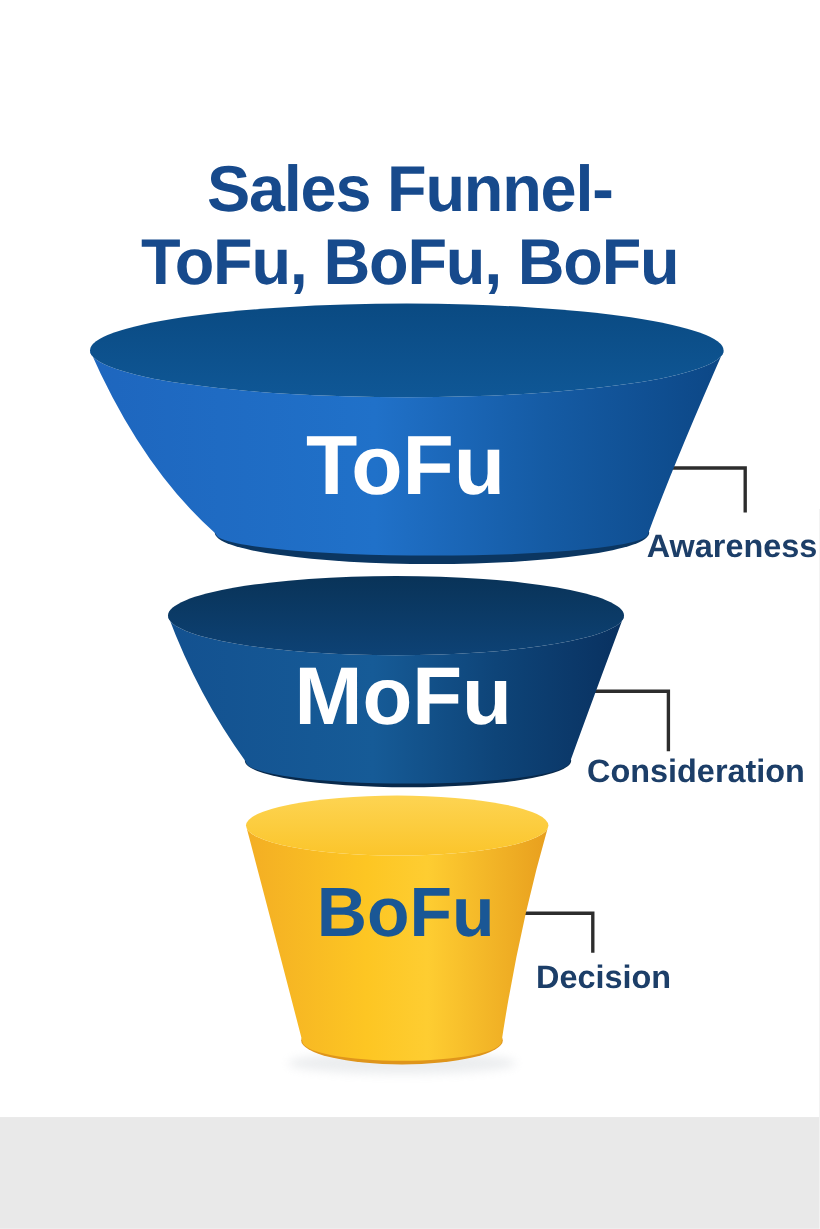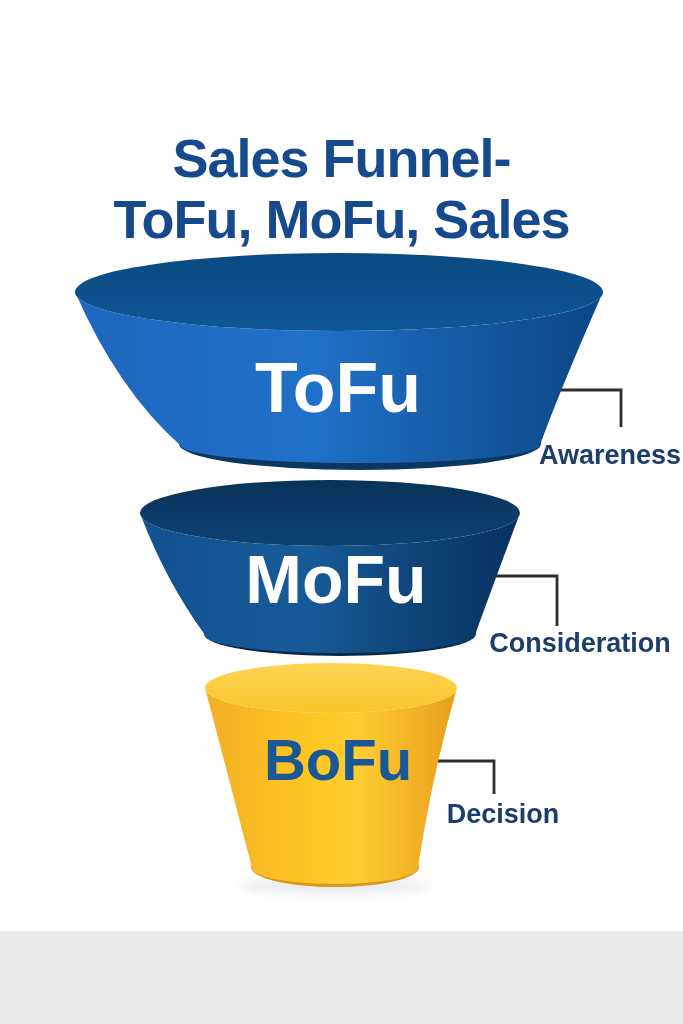--- a/index.html
+++ b/index.html
@@ -50,21 +50,21 @@
     stroke-width: 2.8;
   }
 </style>
 </head>
 <body>
 
 <div class="canvas">
 
   <h1 class="title">
     <span class="line">Sales Funnel-</span>
-    <span class="line">ToFu, MoFu, Sales</span>
+    <span class="line">ToFu, BoFu, BoFu</span>
   </h1>
 
   <svg class="funnel-svg" width="683" height="1024" viewBox="0 0 683 1024">
     <defs>
       <linearGradient id="gTofuBody" x1="0" y1="0" x2="1" y2="0">
         <stop offset="0" stop-color="#1e66be"></stop>
         <stop offset="0.45" stop-color="#2071c9"></stop>
         <stop offset="0.72" stop-color="#155ba4"></stop>
         <stop offset="1" stop-color="#0c4786"></stop>
       </linearGradient>

